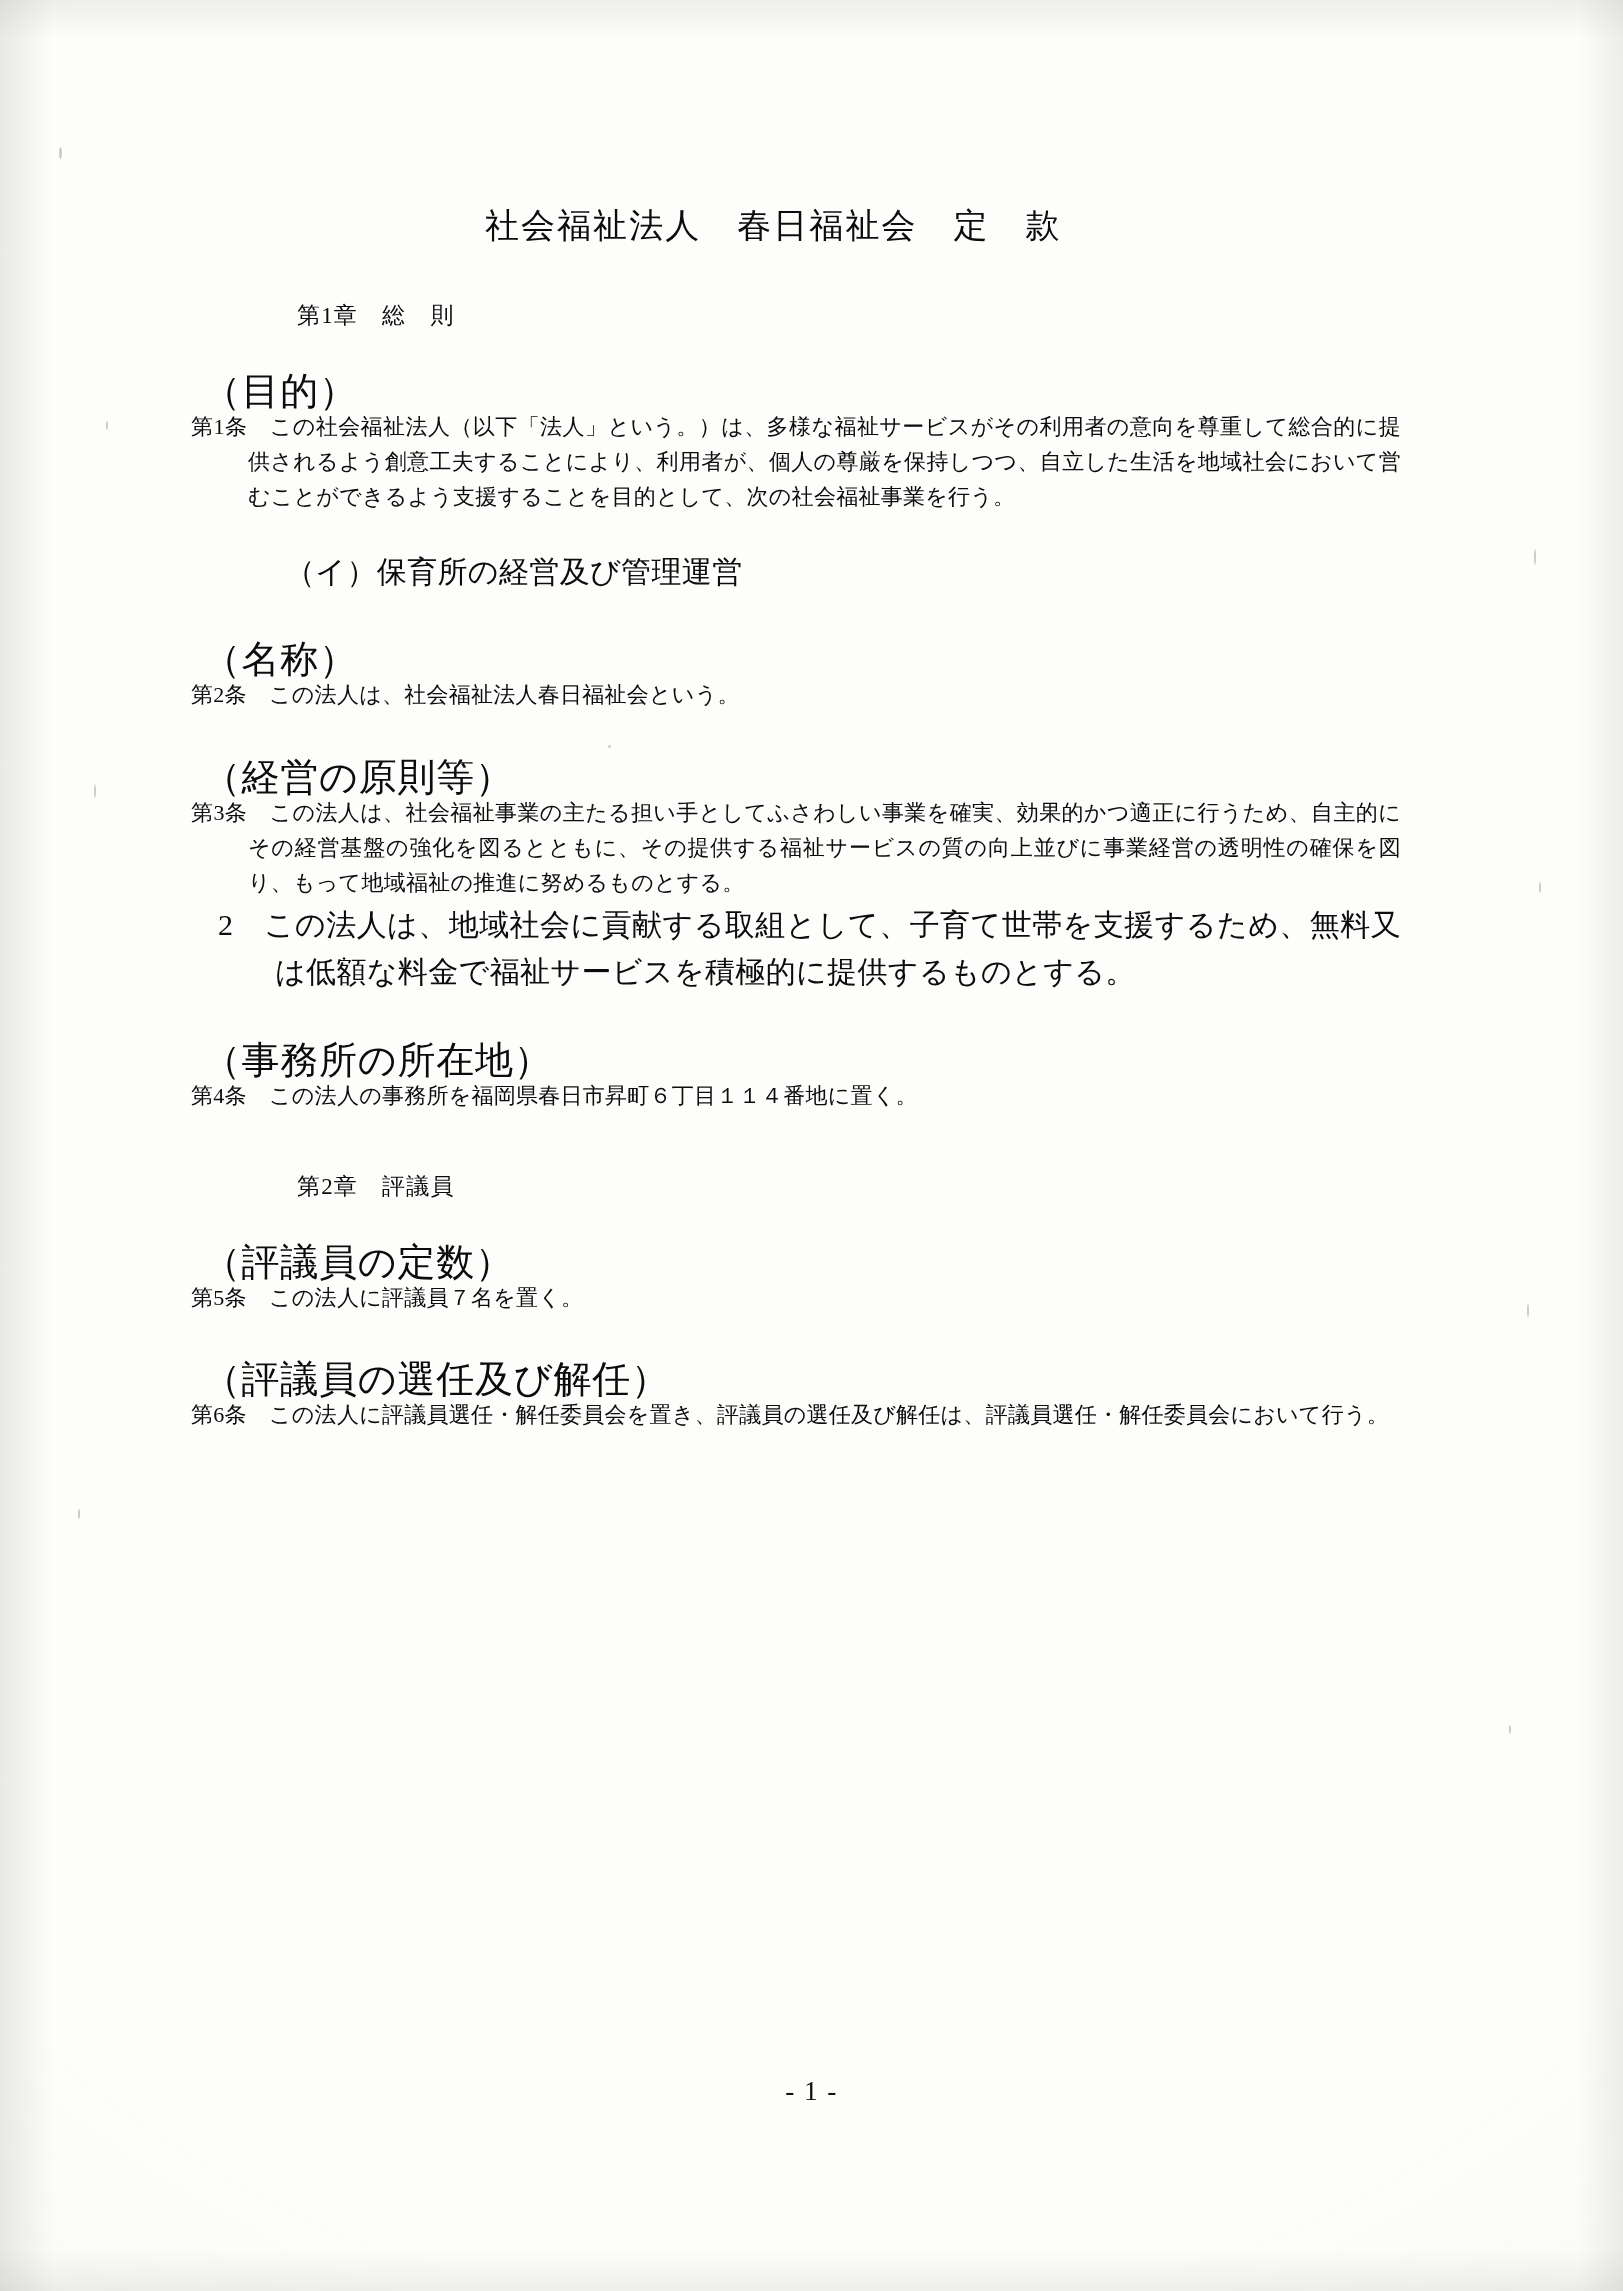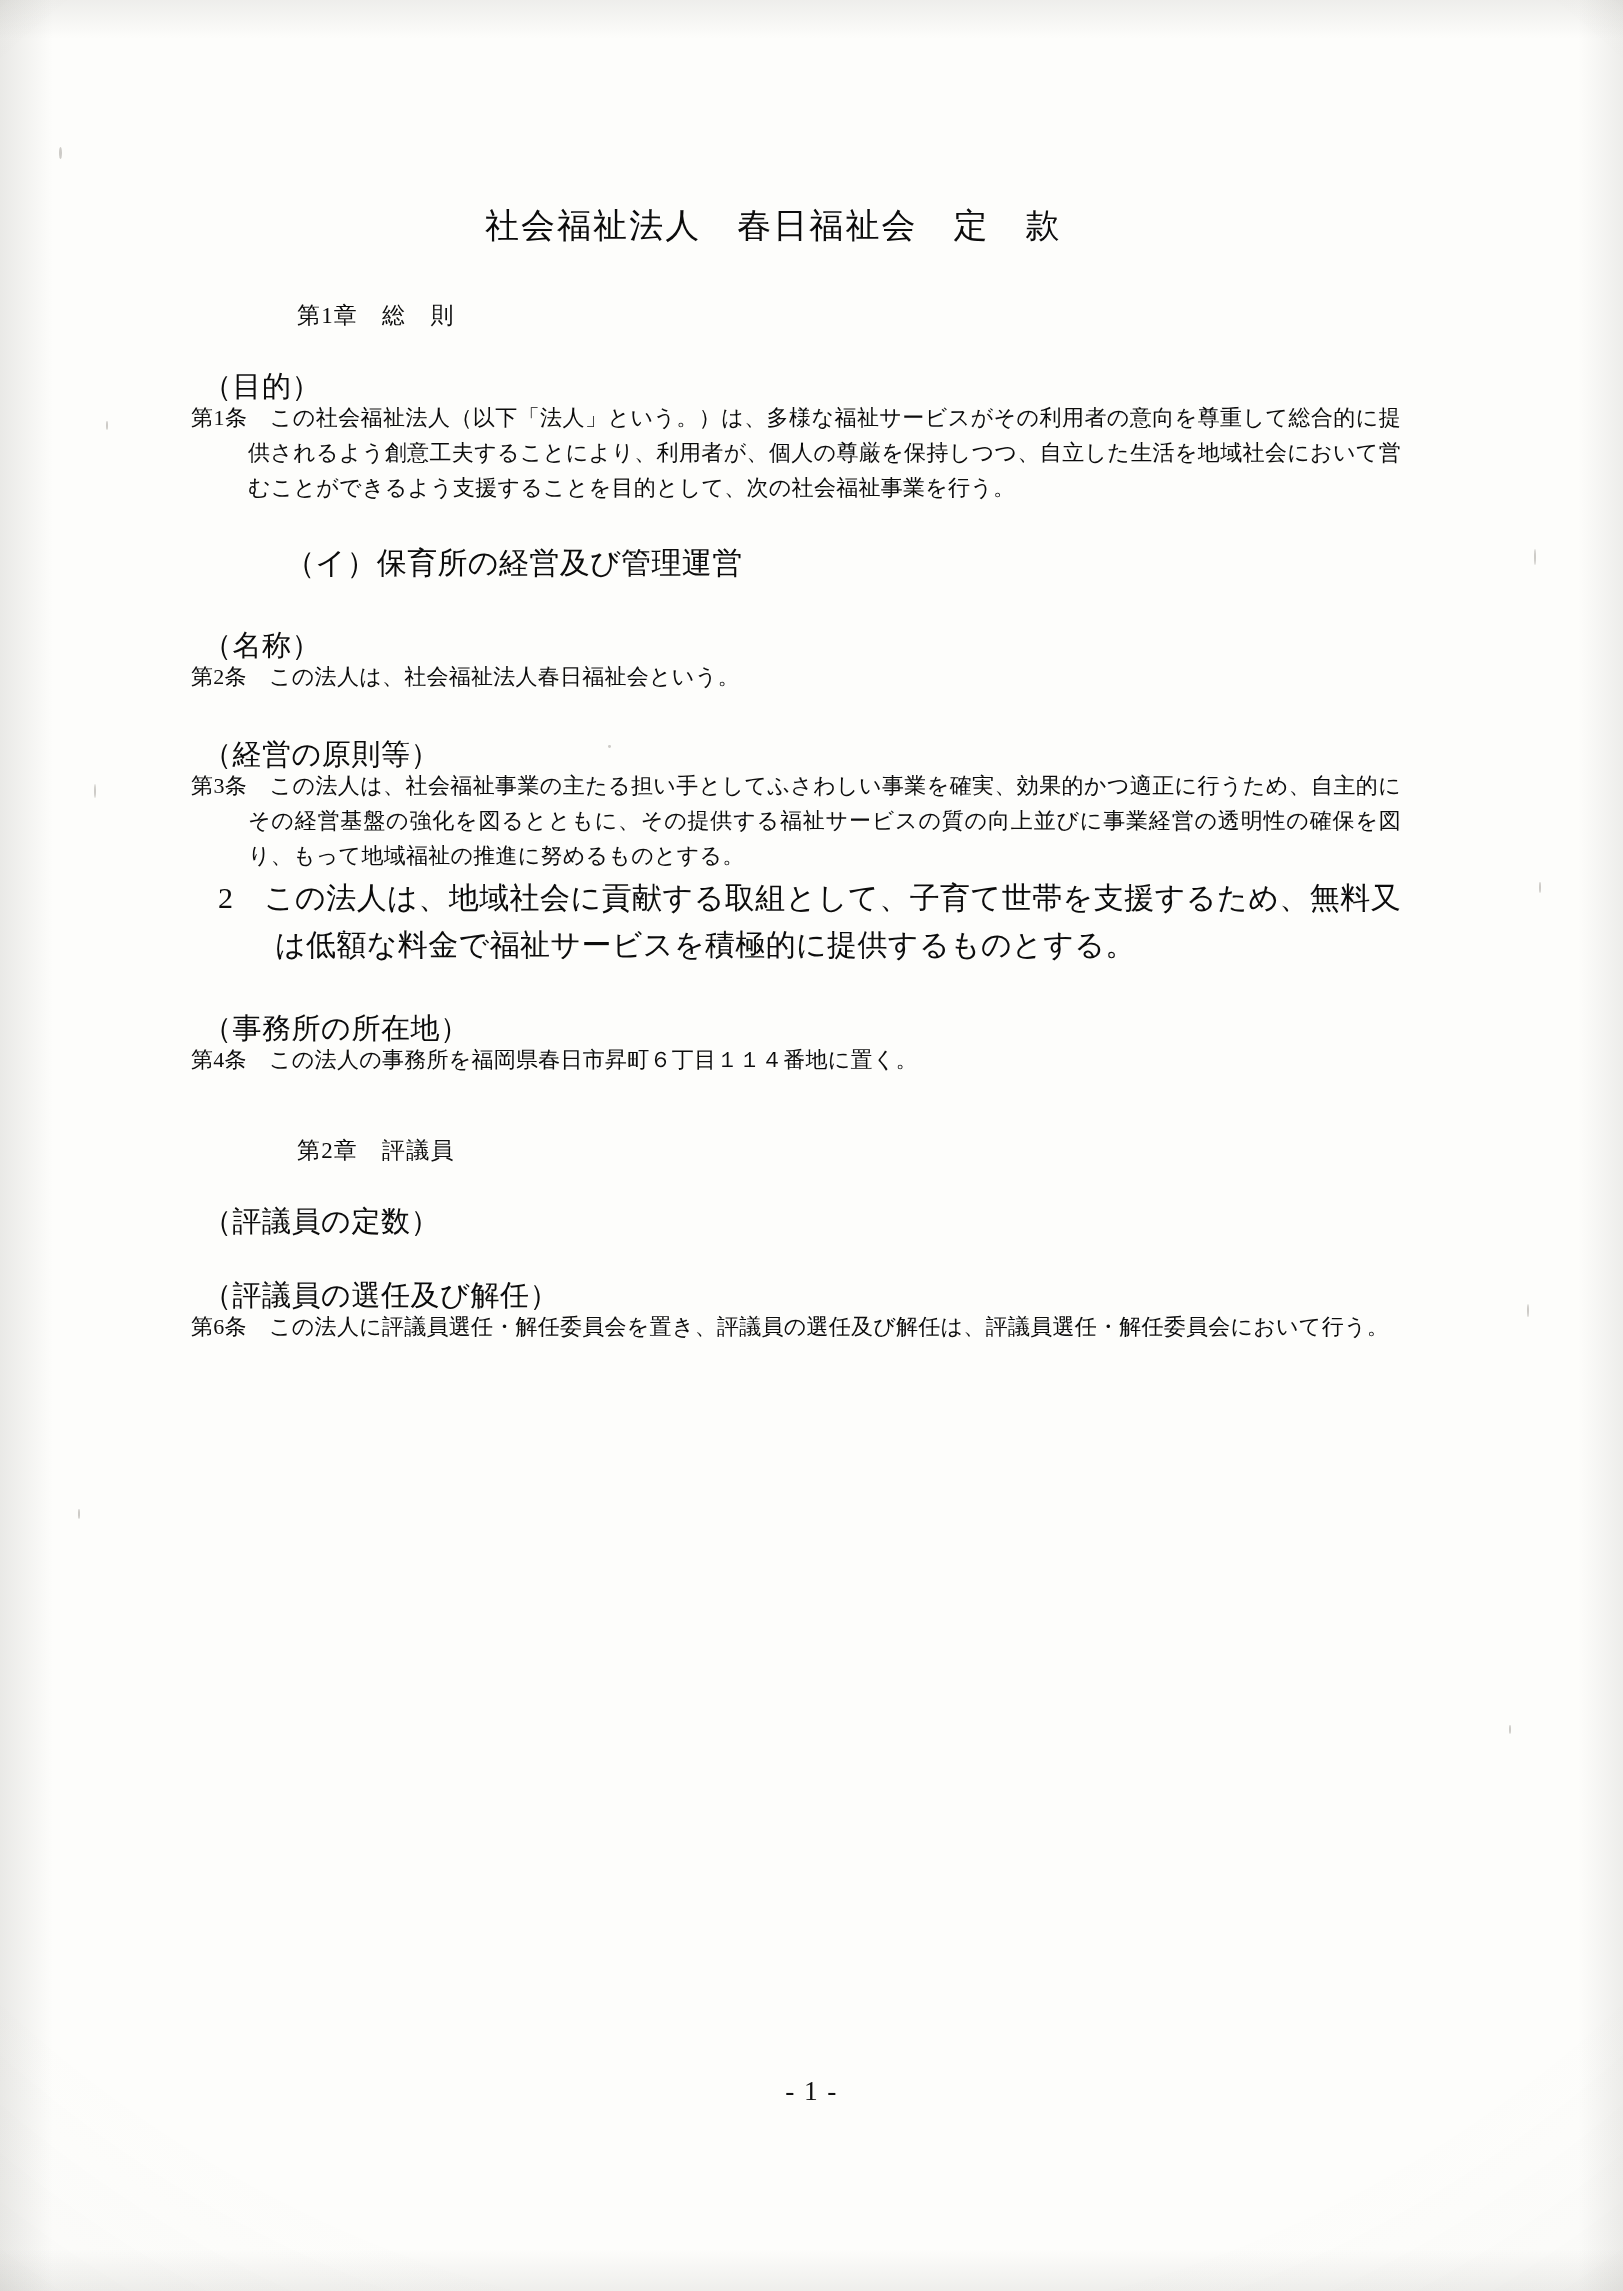--- a/index.html
+++ b/index.html
@@ -84,21 +84,21 @@
 
   .chapter {
     font-size: 23px;
     letter-spacing: 0.05em;
     margin-left: 106px;
     white-space: pre;
     line-height: 1.0;
   }
 
   .caption {
-    font-size: 29px;
+    font-size: 38px;
     letter-spacing: 0.02em;
     line-height: 1.0;
     margin-left: 11.8px;
     white-space: pre;
   }
 
   .article {
     font-size: 22px;
     line-height: 1.585;
     letter-spacing: 0.012em;
@@ -210,20 +210,21 @@
     <div class="caption">（事務所の所在地）</div>
     <div class="article">第4条　この法人の事務所を福岡県春日市昇町６丁目１１４番地に置く。</div>
 
     <div class="gap-xl"></div>
 
     <div class="chapter">第2章　評議員</div>
 
     <div class="gap-lg"></div>
 
     <div class="caption">（評議員の定数）</div>
+    <div class="article">第5条　この法人に評議員７名を置く。</div>
 
     <div class="gap-lg"></div>
 
     <div class="caption">（評議員の選任及び解任）</div>
     <div class="article">第6条　この法人に評議員選任・解任委員会を置き、評議員の選任及び解任は、評議員選任・解任委員会において行う。</div>
 
   </div>
 
   <div class="page-number">- 1 -</div>
 

